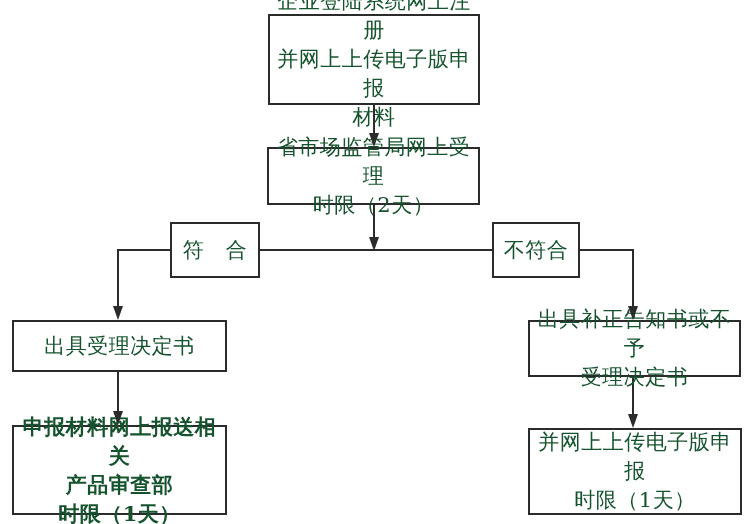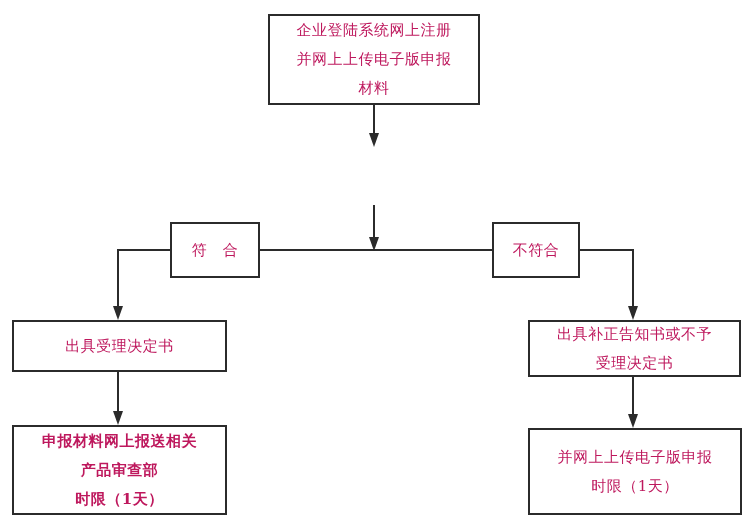--- a/index.html
+++ b/index.html
@@ -13,26 +13,26 @@
     height: 524px;
     background: #ffffff;
     font-family: "DejaVu Serif", "Liberation Serif", serif;
     overflow: hidden;
   }
   .node {
     position: absolute;
     box-sizing: border-box;
     border: 2px solid #2b2b2b;
     background: #ffffff;
-    color: #be185d;
+    color: #14532d;
     display: flex;
     align-items: center;
     justify-content: center;
     text-align: center;
-    font-size: 15px;
+    font-size: 21px;
     line-height: 29px;
     white-space: pre-line;
     letter-spacing: 0.5px;
     z-index: 2;
   }
   
   .n-register   { left: 268px; top: 14px;  width: 212px; height: 91px; }
   .n-accept     { left: 267px; top: 147px; width: 213px; height: 58px; }
   .n-conform    { left: 170px; top: 222px; width: 90px;  height: 56px; }
   .n-nonconform { left: 492px; top: 222px; width: 88px;  height: 56px; }
@@ -74,20 +74,22 @@
 </style>
 </head>
 <body>
 
 <div class="canvas">
 
   <div class="node n-register">企业登陆系统网上注册
 并网上上传电子版申报
 材料</div>
 
+  <div class="node n-accept">省市场监管局网上受理
+时限（2天）</div>
 
   <div class="node n-conform">符　合</div>
 
   <div class="node n-nonconform">不符合</div>
 
   <div class="node n-decision">出具受理决定书</div>
 
   <div class="node n-correction">出具补正告知书或不予
 受理决定书</div>
 

